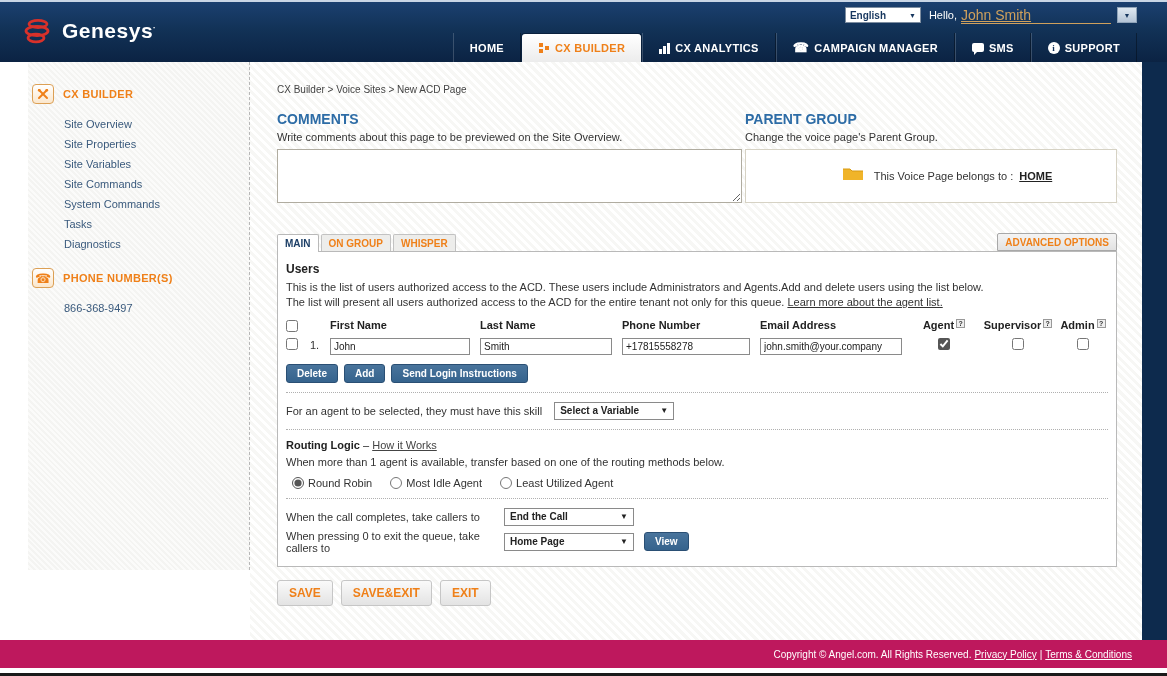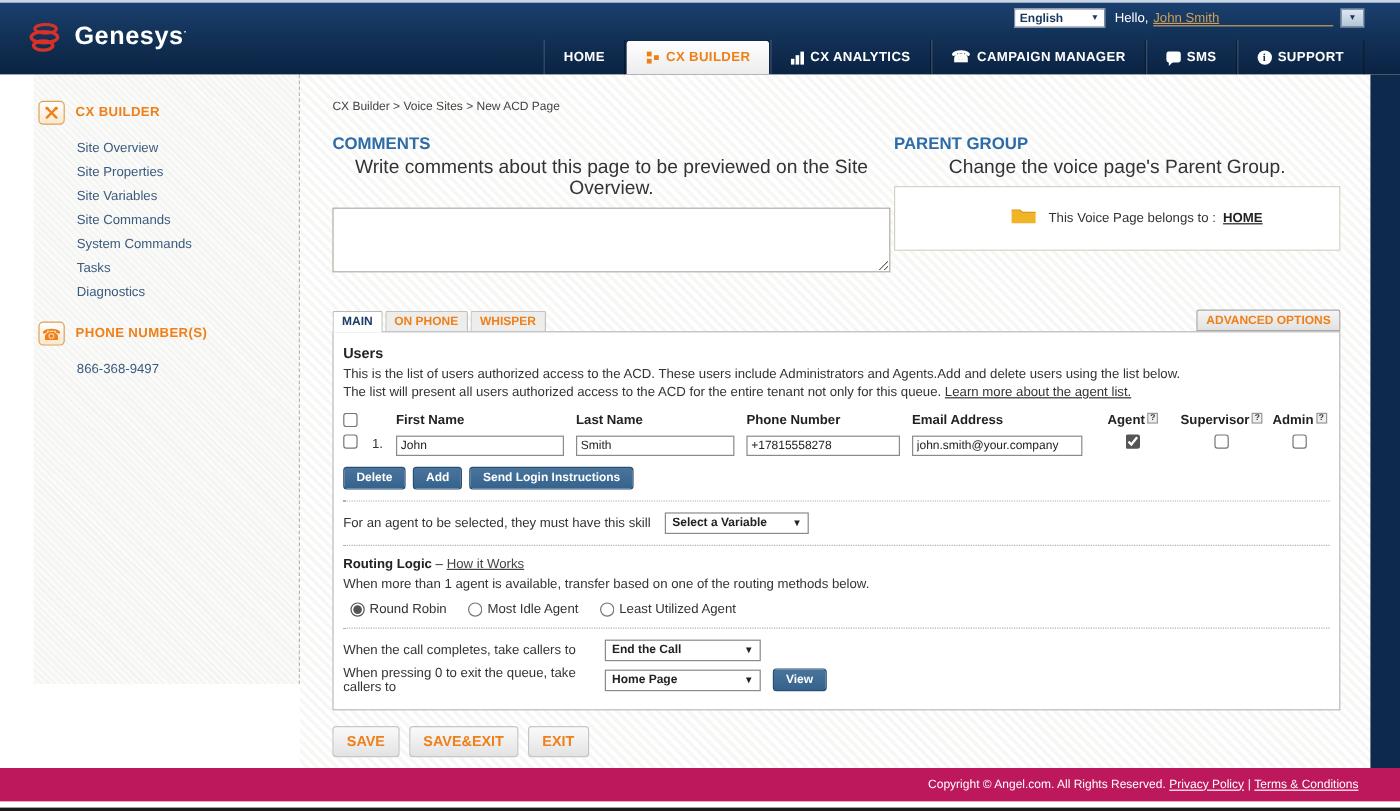--- a/index.html
+++ b/index.html
@@ -13,21 +13,21 @@
     border-top:2px solid #c9d6e6; }
   .logo { position:absolute; left:22px; top:14px; display:flex; align-items:center; }
   .logo-text { color:#fff; font-size:21px; font-weight:bold; letter-spacing:0.5px; margin-left:8px; }
   .logo-text sup { font-size:8px; }
   .topbar { position:absolute; top:4px; right:30px; display:flex; align-items:center; height:18px; }
   .lang-select { width:76px; height:16px; background:#fff; border:1px solid #7d8da0; color:#16365e;
     font-size:10px; font-weight:bold; display:flex; align-items:center; justify-content:space-between;
     padding:0 4px; cursor:pointer; }
   .lang-select .arr { color:#16365e; font-size:7px; }
   .hello { color:#fff; font-size:11px; margin-left:8px; }
-  .username { color:#cfa05c; font-size:11px; text-decoration:underline; margin-left:4px; display:inline-block; min-width:150px; border-bottom:1px solid #cfa05c; }
+  .username { color:#cfa05c; font-size:14px; text-decoration:underline; margin-left:4px; display:inline-block; min-width:150px; border-bottom:1px solid #cfa05c; }
   .user-dd { width:20px; height:16px; margin-left:6px; border:1px solid #8fa3b8;
     background:linear-gradient(180deg,#dfe8f1,#b4c4d6); display:flex; align-items:center; justify-content:center;
     font-size:7px; color:#16365e; cursor:pointer; }
   .nav { position:absolute; bottom:0; right:30px; display:flex; align-items:flex-end; height:30px; }
   .nav-item { height:29px; padding:0 16px; display:flex; align-items:center; color:#fff;
     font-size:11px; font-weight:bold; letter-spacing:0.3px; cursor:pointer;
     border-left:1px solid rgba(255,255,255,0.18); border-right:1px solid rgba(0,0,0,0.35); }
   .nav-item .ni { margin-right:5px; display:inline-flex; align-items:center; }
   .nav-item.active { background:linear-gradient(180deg,#ffffff,#ececec); color:#ef8019;
     border-radius:4px 4px 0 0; border:1px solid #09203d; border-bottom:none; }
@@ -64,21 +64,21 @@
   .pagename-input { width:398px; height:18px; border:1px solid #c6bd9f; background:#fff;
     font-style:italic; color:#8a8a8a; font-size:12px; padding:0 5px; font-family:"Liberation Sans",sans-serif; }
   .pageno-label { color:#ef8019; font-size:12px; font-weight:bold; margin-left:48px; }
   .pageno-input { width:290px; height:16px; border:1px solid #c6bd9f; background:#fff;
     font-size:10px; color:#333; padding:0 5px; margin-left:24px; }
 
   .two-col { display:flex; margin-top:16px; }
   .col-comments { width:465px; margin-right:3px; }
   .col-parent { flex:1; }
   .sec-title { color:#2d6ca6; font-size:14px; font-weight:bold; }
-  .sec-sub { font-size:16px; color:#333; margin-top:4px;text-align:center; }
+  .sec-sub { font-size:11px; color:#333; margin-top:4px; }
   .comments-area { width:100%; height:54px; margin-top:6px; border:1px solid #b0aca0; background:#fff;
     resize:both; font-family:"Liberation Sans",sans-serif; font-size:11px; padding:3px; }
   .parent-box { height:54px; margin-top:6px; border:1px solid #d6d2c4; background:#fff;
     display:flex; align-items:center; justify-content:center;padding-left:32px; }
   .parent-box .txt { font-size:11px; color:#333; margin-left:10px; }
   .parent-box a { font-size:11px; color:#222; font-weight:bold; text-decoration:underline; margin-left:6px; cursor:pointer; }
 
   
   .tabs-row { position:relative; margin-top:26px; display:flex; align-items:flex-end; height:18px; }
   .tab { font-size:10px; font-weight:bold; padding:3px 7px 2px; margin-right:2px; cursor:pointer;
@@ -265,21 +265,21 @@
                 </svg>
             </span>
             <span class="txt">This Voice Page belongs to :</span>
             <a>HOME</a>
           </div>
         </div>
       </div>
 
       <div class="tabs-row">
         <div class="tab active">MAIN</div>
-        <div class="tab">ON PHONE</div>
+        <div class="tab">ON GROUP</div>
         <div class="tab">WHISPER</div>
         <div class="tab adv">ADVANCED OPTIONS</div>
       </div>
 
       <div class="tab-box">
         <div class="users-title">Users</div>
         <div class="users-desc">
           <span>This is the list of users authorized access to the ACD. These users include Administrators and Agents.Add and delete users using the list below.</span><br>
           <span>The list will present all users authorized access to the ACD for the entire tenant not only for this queue.</span>
           <a>Learn more about the agent list.</a>

